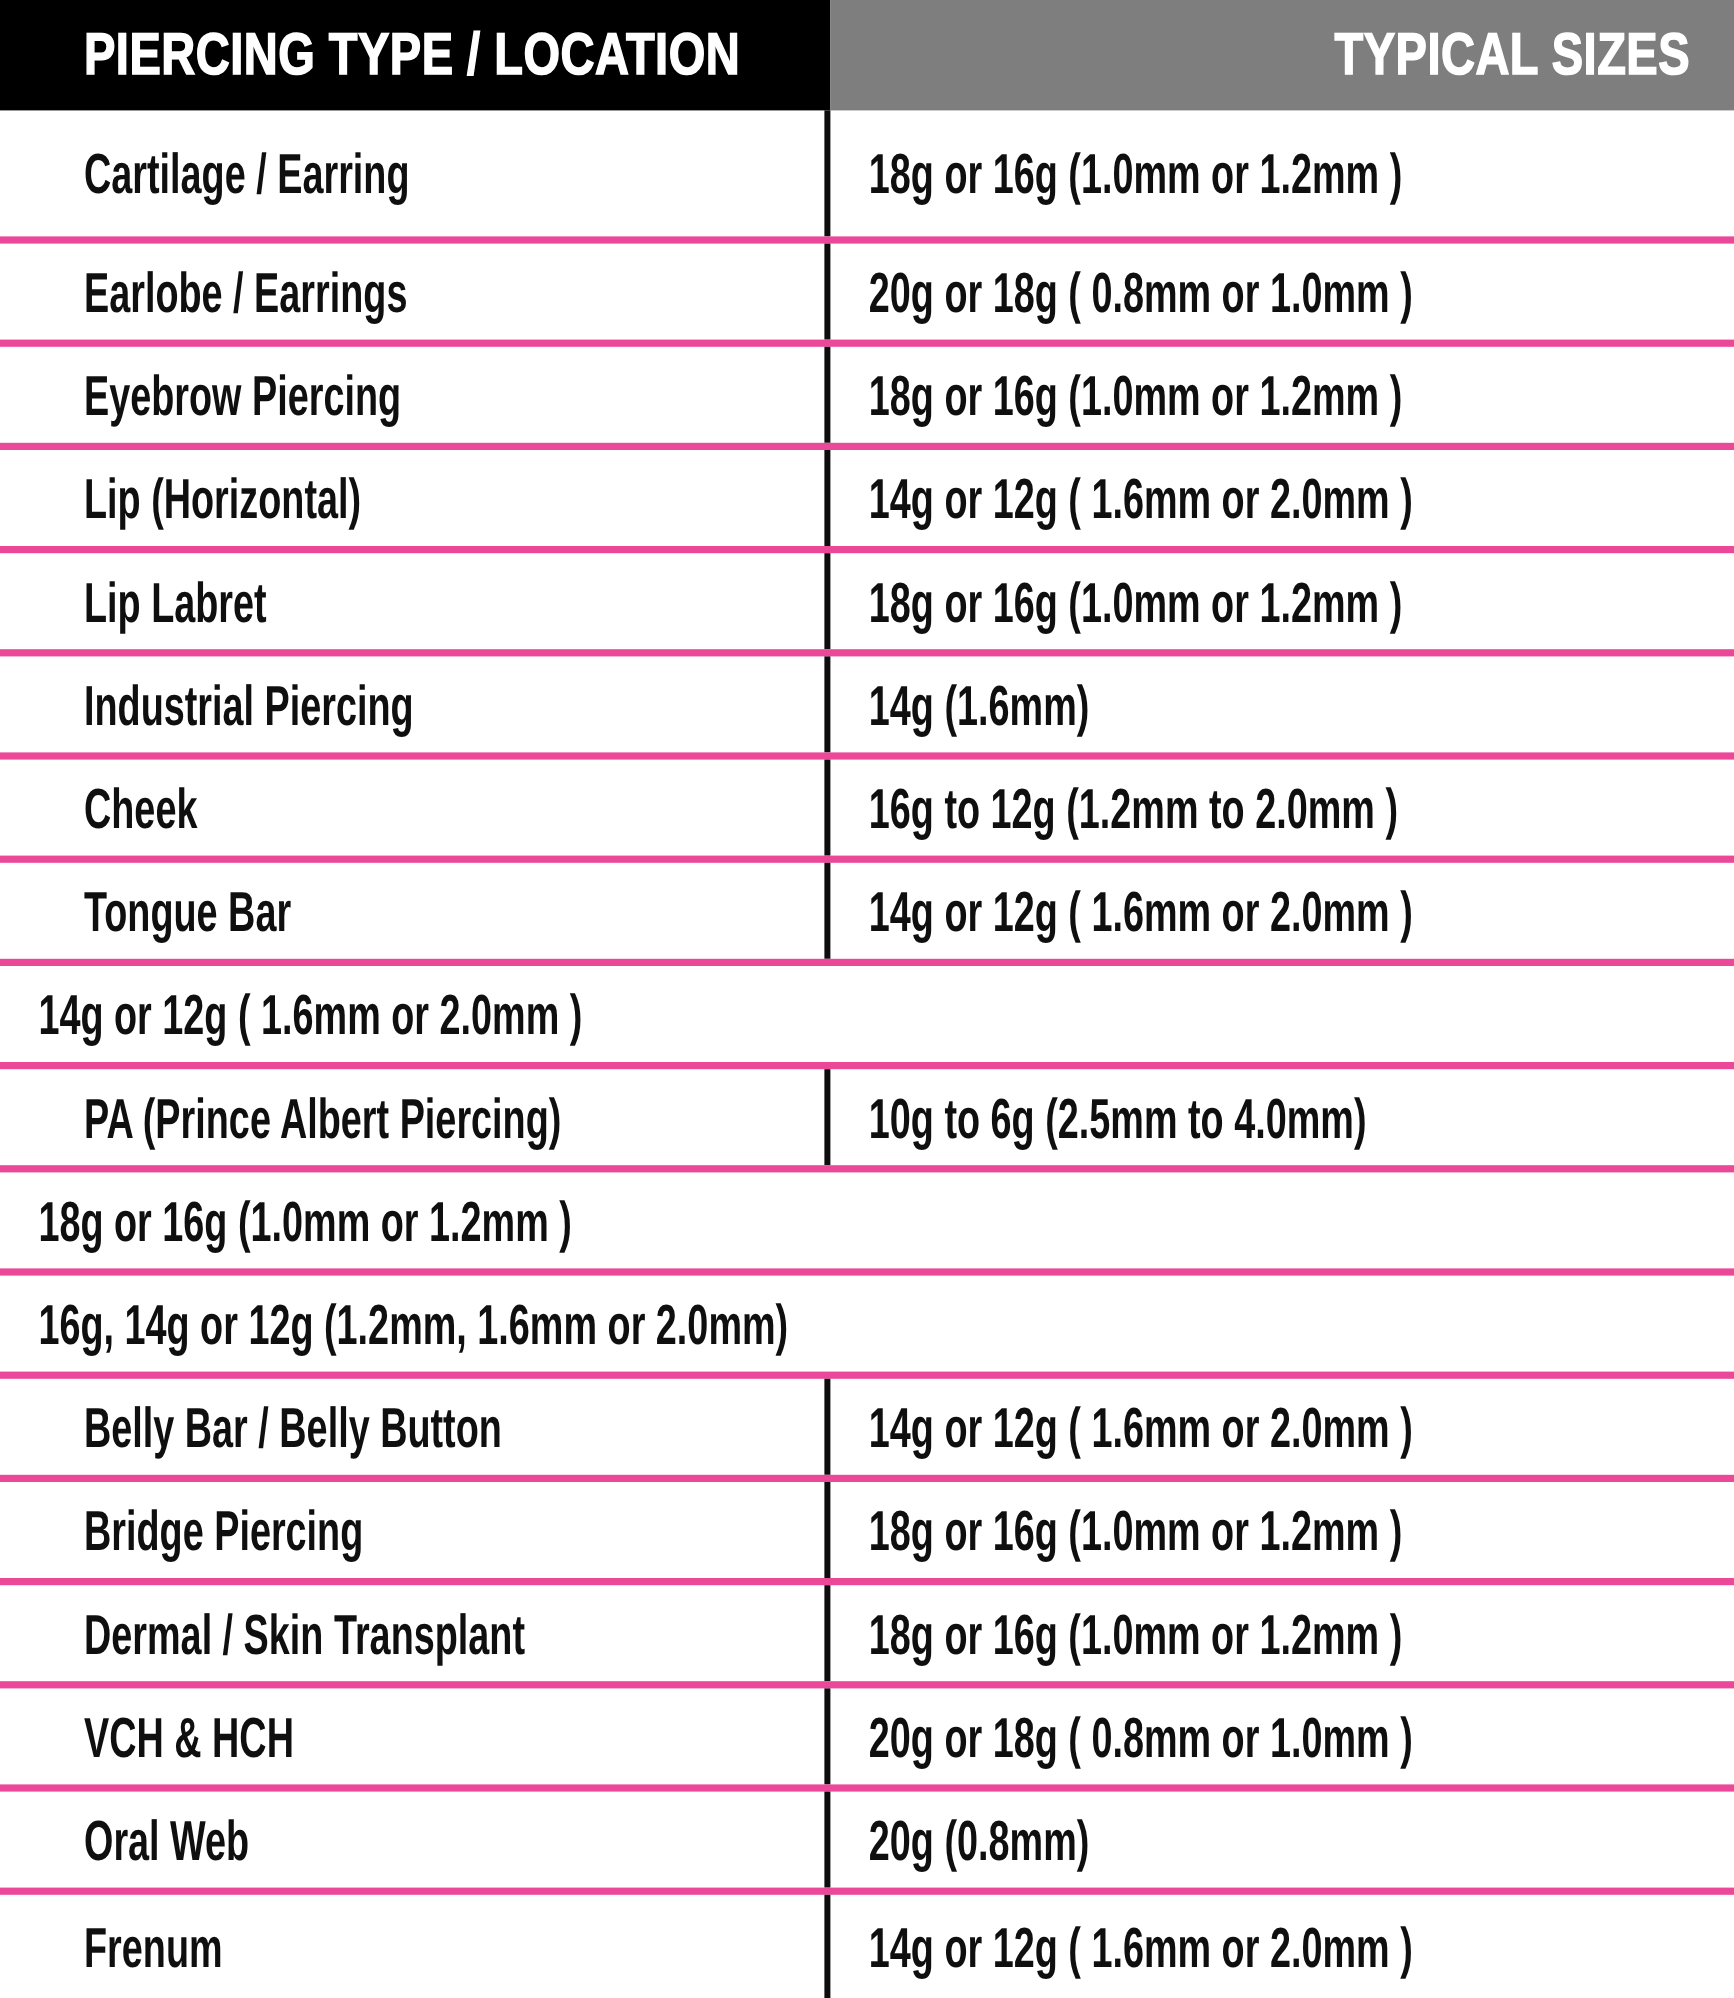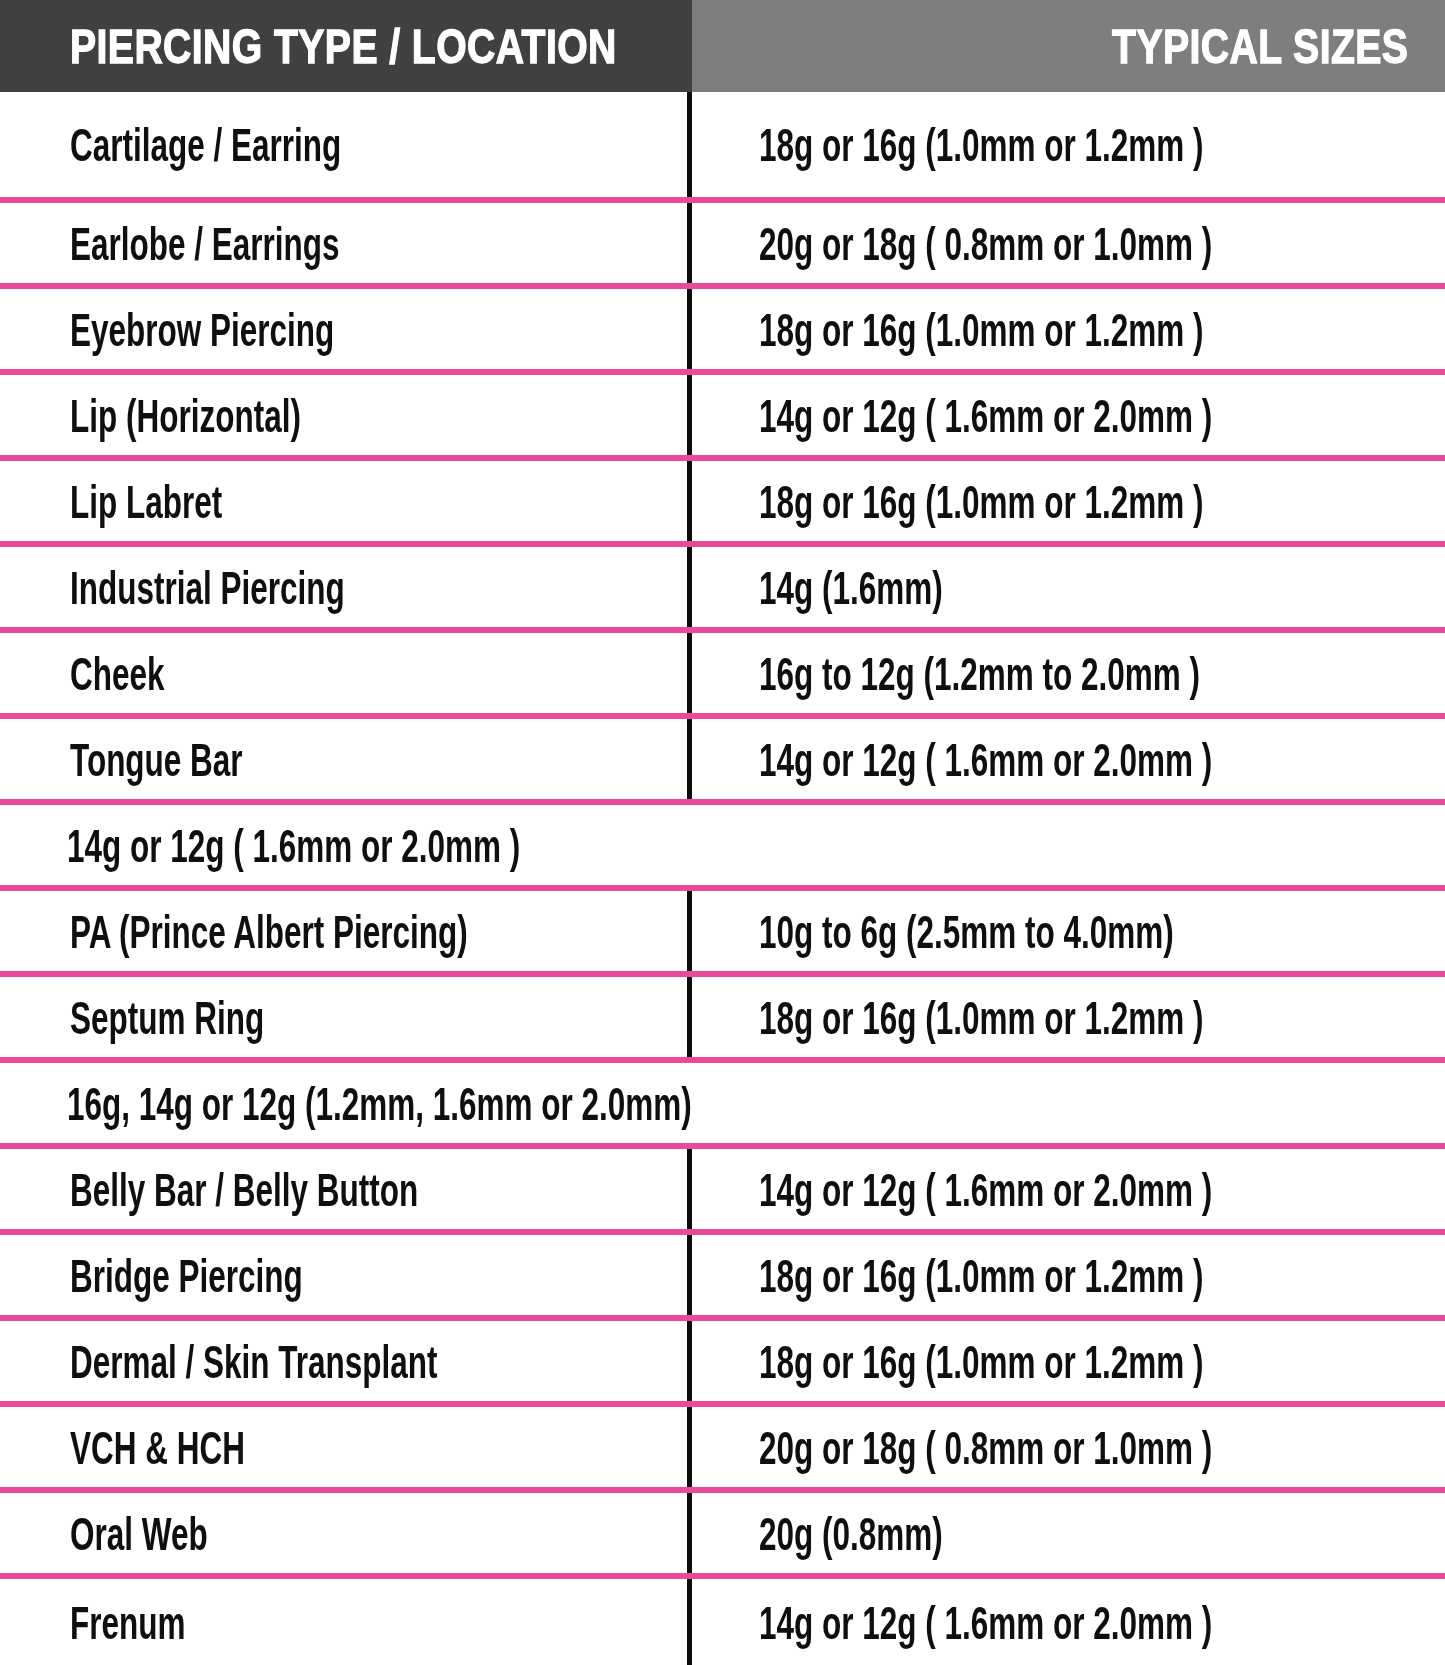--- a/index.html
+++ b/index.html
@@ -20,21 +20,21 @@
   }
   
   .header-row {
     display: flex;
     height: 92px;
     flex: none;
   }
   .header-cell-left {
     width: 692px;
     box-sizing: border-box;
-    background: #404040;
+    background: #000000;
     display: flex;
     align-items: center;
     padding-left: 70px;
   }
   .header-cell-right {
     flex: 1;
     background: #7e7e7e;
     display: flex;
     align-items: center;
     justify-content: flex-end;
@@ -66,22 +66,21 @@
     box-sizing: border-box;
     border-right: 5px solid #0d0d0d;
     display: flex;
     align-items: center;
     padding-left: 70px;
   }
   .cell-right {
     flex: 1;
     display: flex;
     align-items: center;
-    padding-left: 19px;
-    margin-left: 48px;
+    padding-left: 32px;
   }
   .t {
     font-size: 47px;
     line-height: 1;
     white-space: nowrap;
     display: inline-block;
     transform: scaleX(0.67);
     transform-origin: 0 50%;
   }
 </style>
@@ -179,23 +178,20 @@
   <div class="row">
     <div class="cell-left">
       <span class="t left-t">PA (Prince Albert Piercing)</span>
     </div>
     <div class="cell-right">
       <span class="t right-t">10g to 6g (2.5mm to 4.0mm)</span>
     </div>
   </div>
 
   <div class="row">
-    <div class="cell-left">
-      <span class="t left-t">Septum Ring</span>
-    </div>
     <div class="cell-right">
       <span class="t right-t">18g or 16g (1.0mm or 1.2mm )</span>
     </div>
   </div>
 
   <div class="row">
     <div class="cell-right">
       <span class="t right-t">16g, 14g or 12g (1.2mm, 1.6mm or 2.0mm)</span>
     </div>
   </div>

